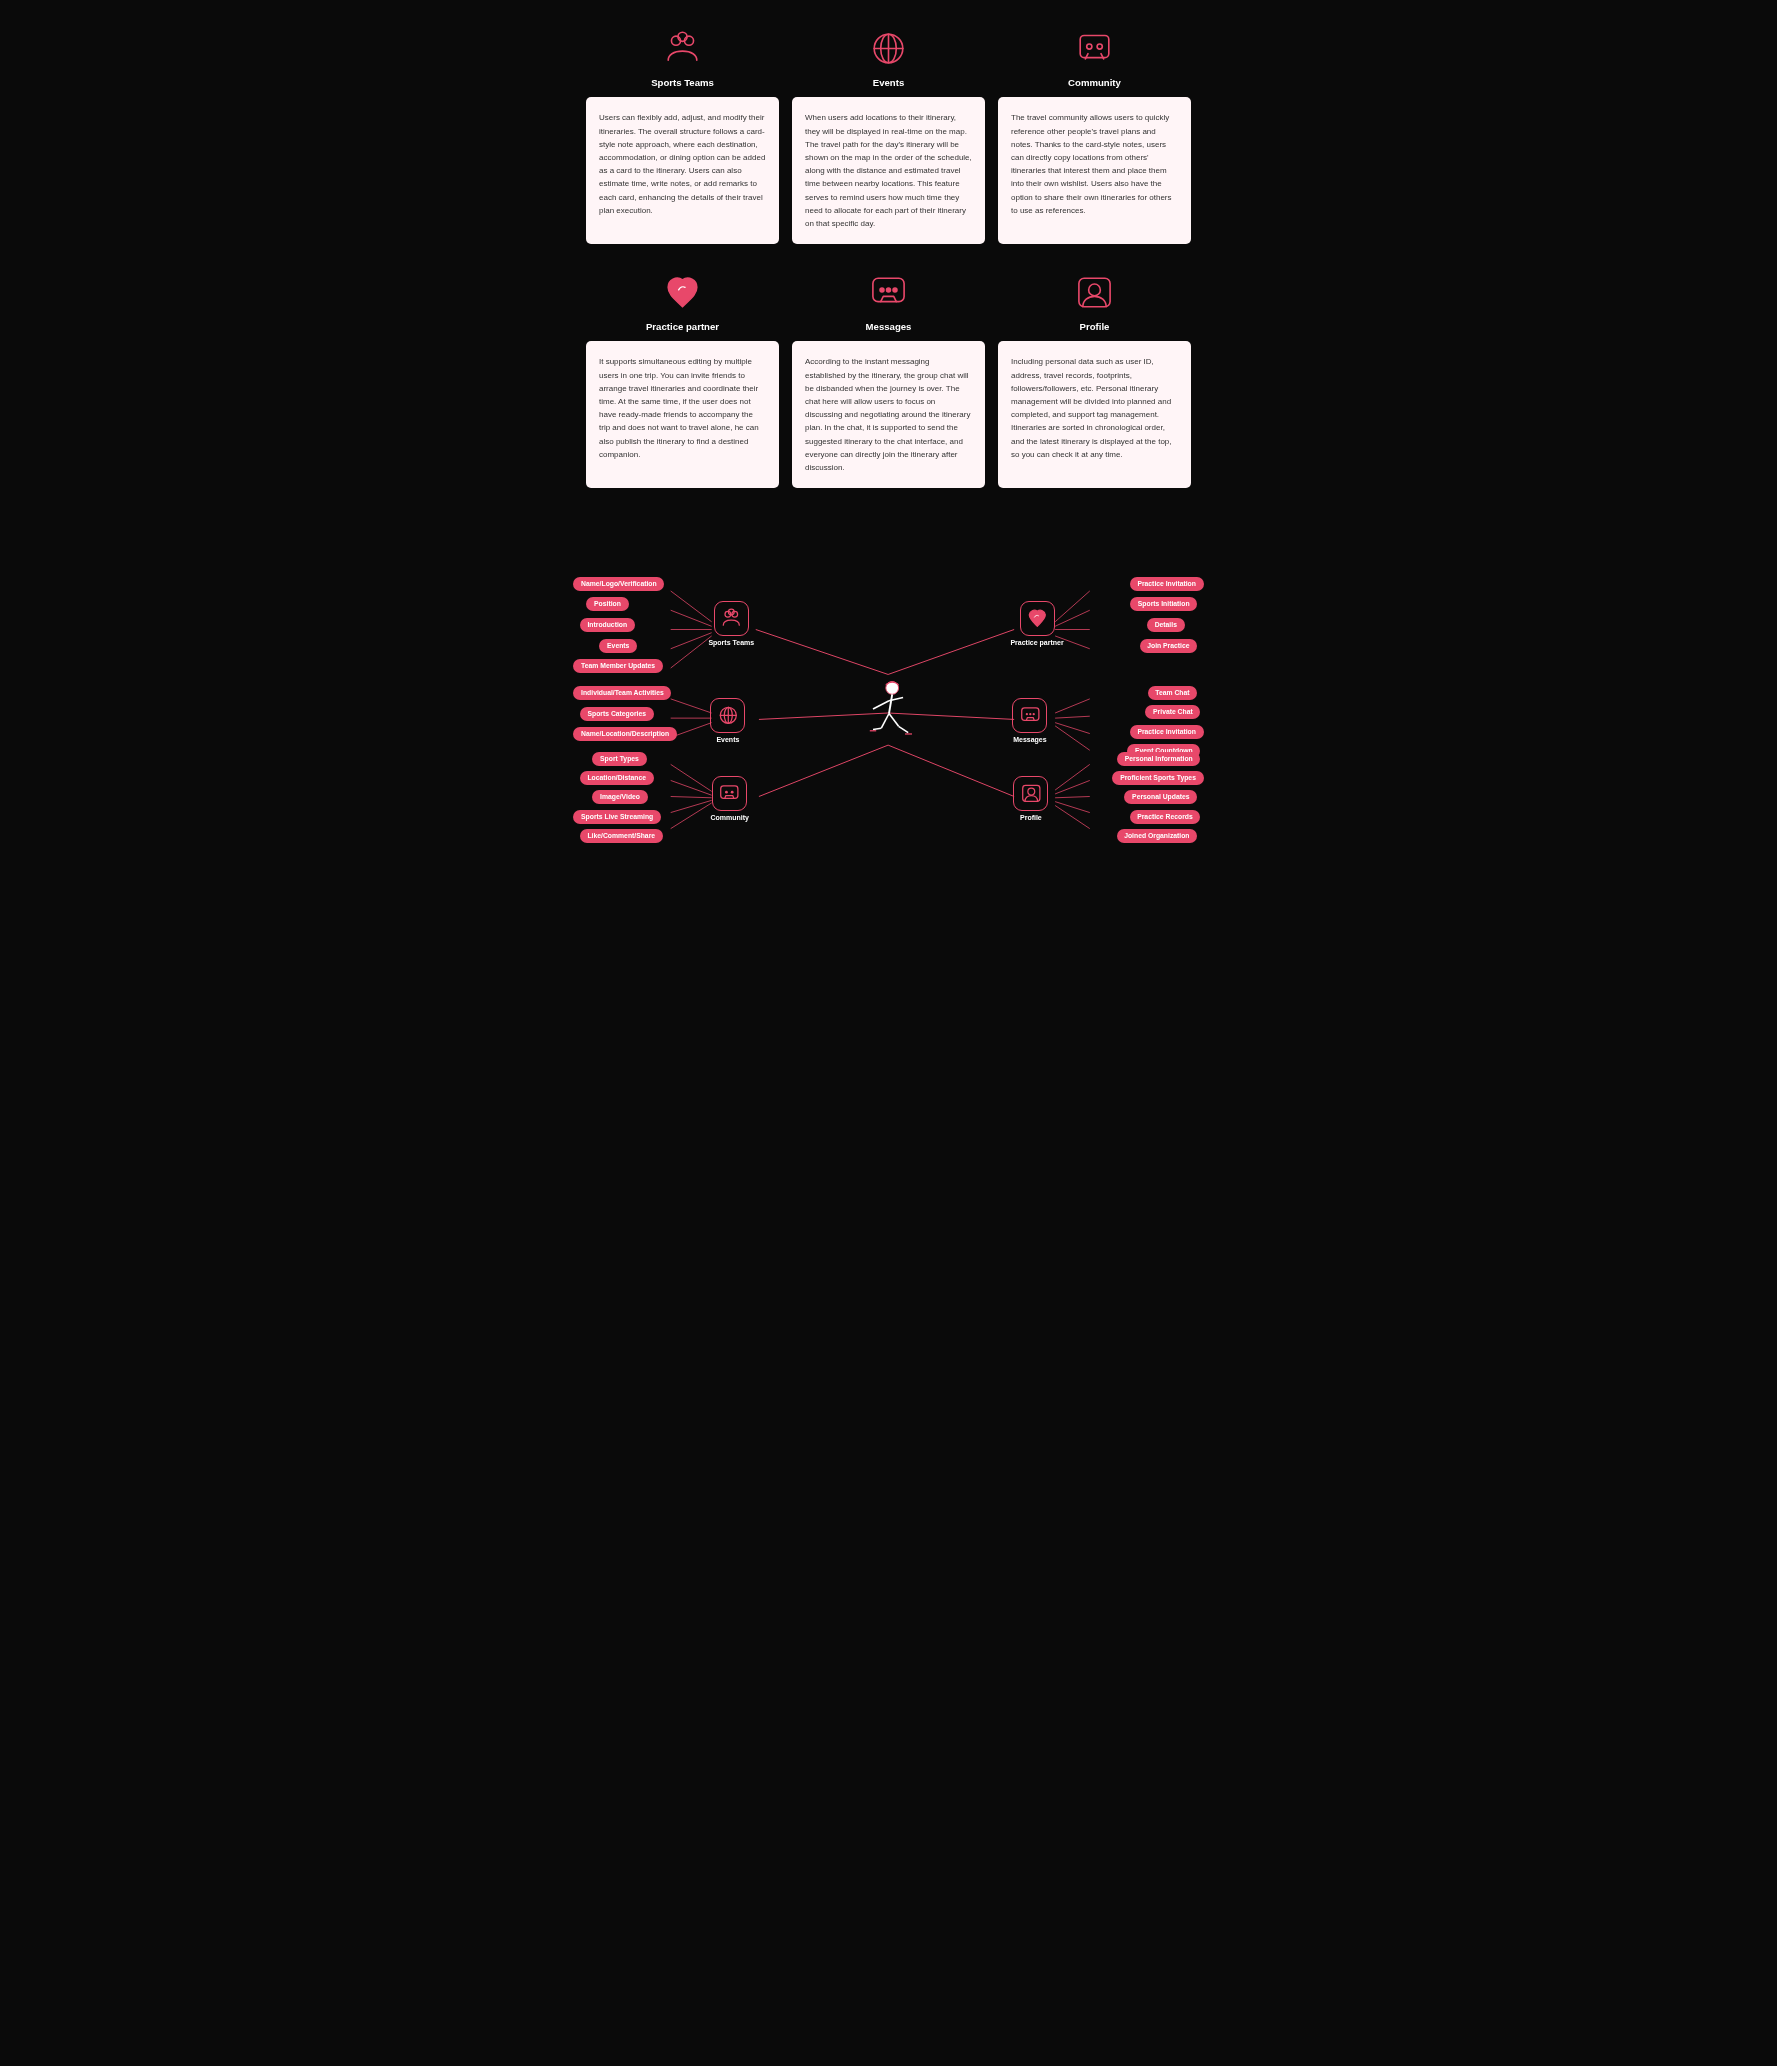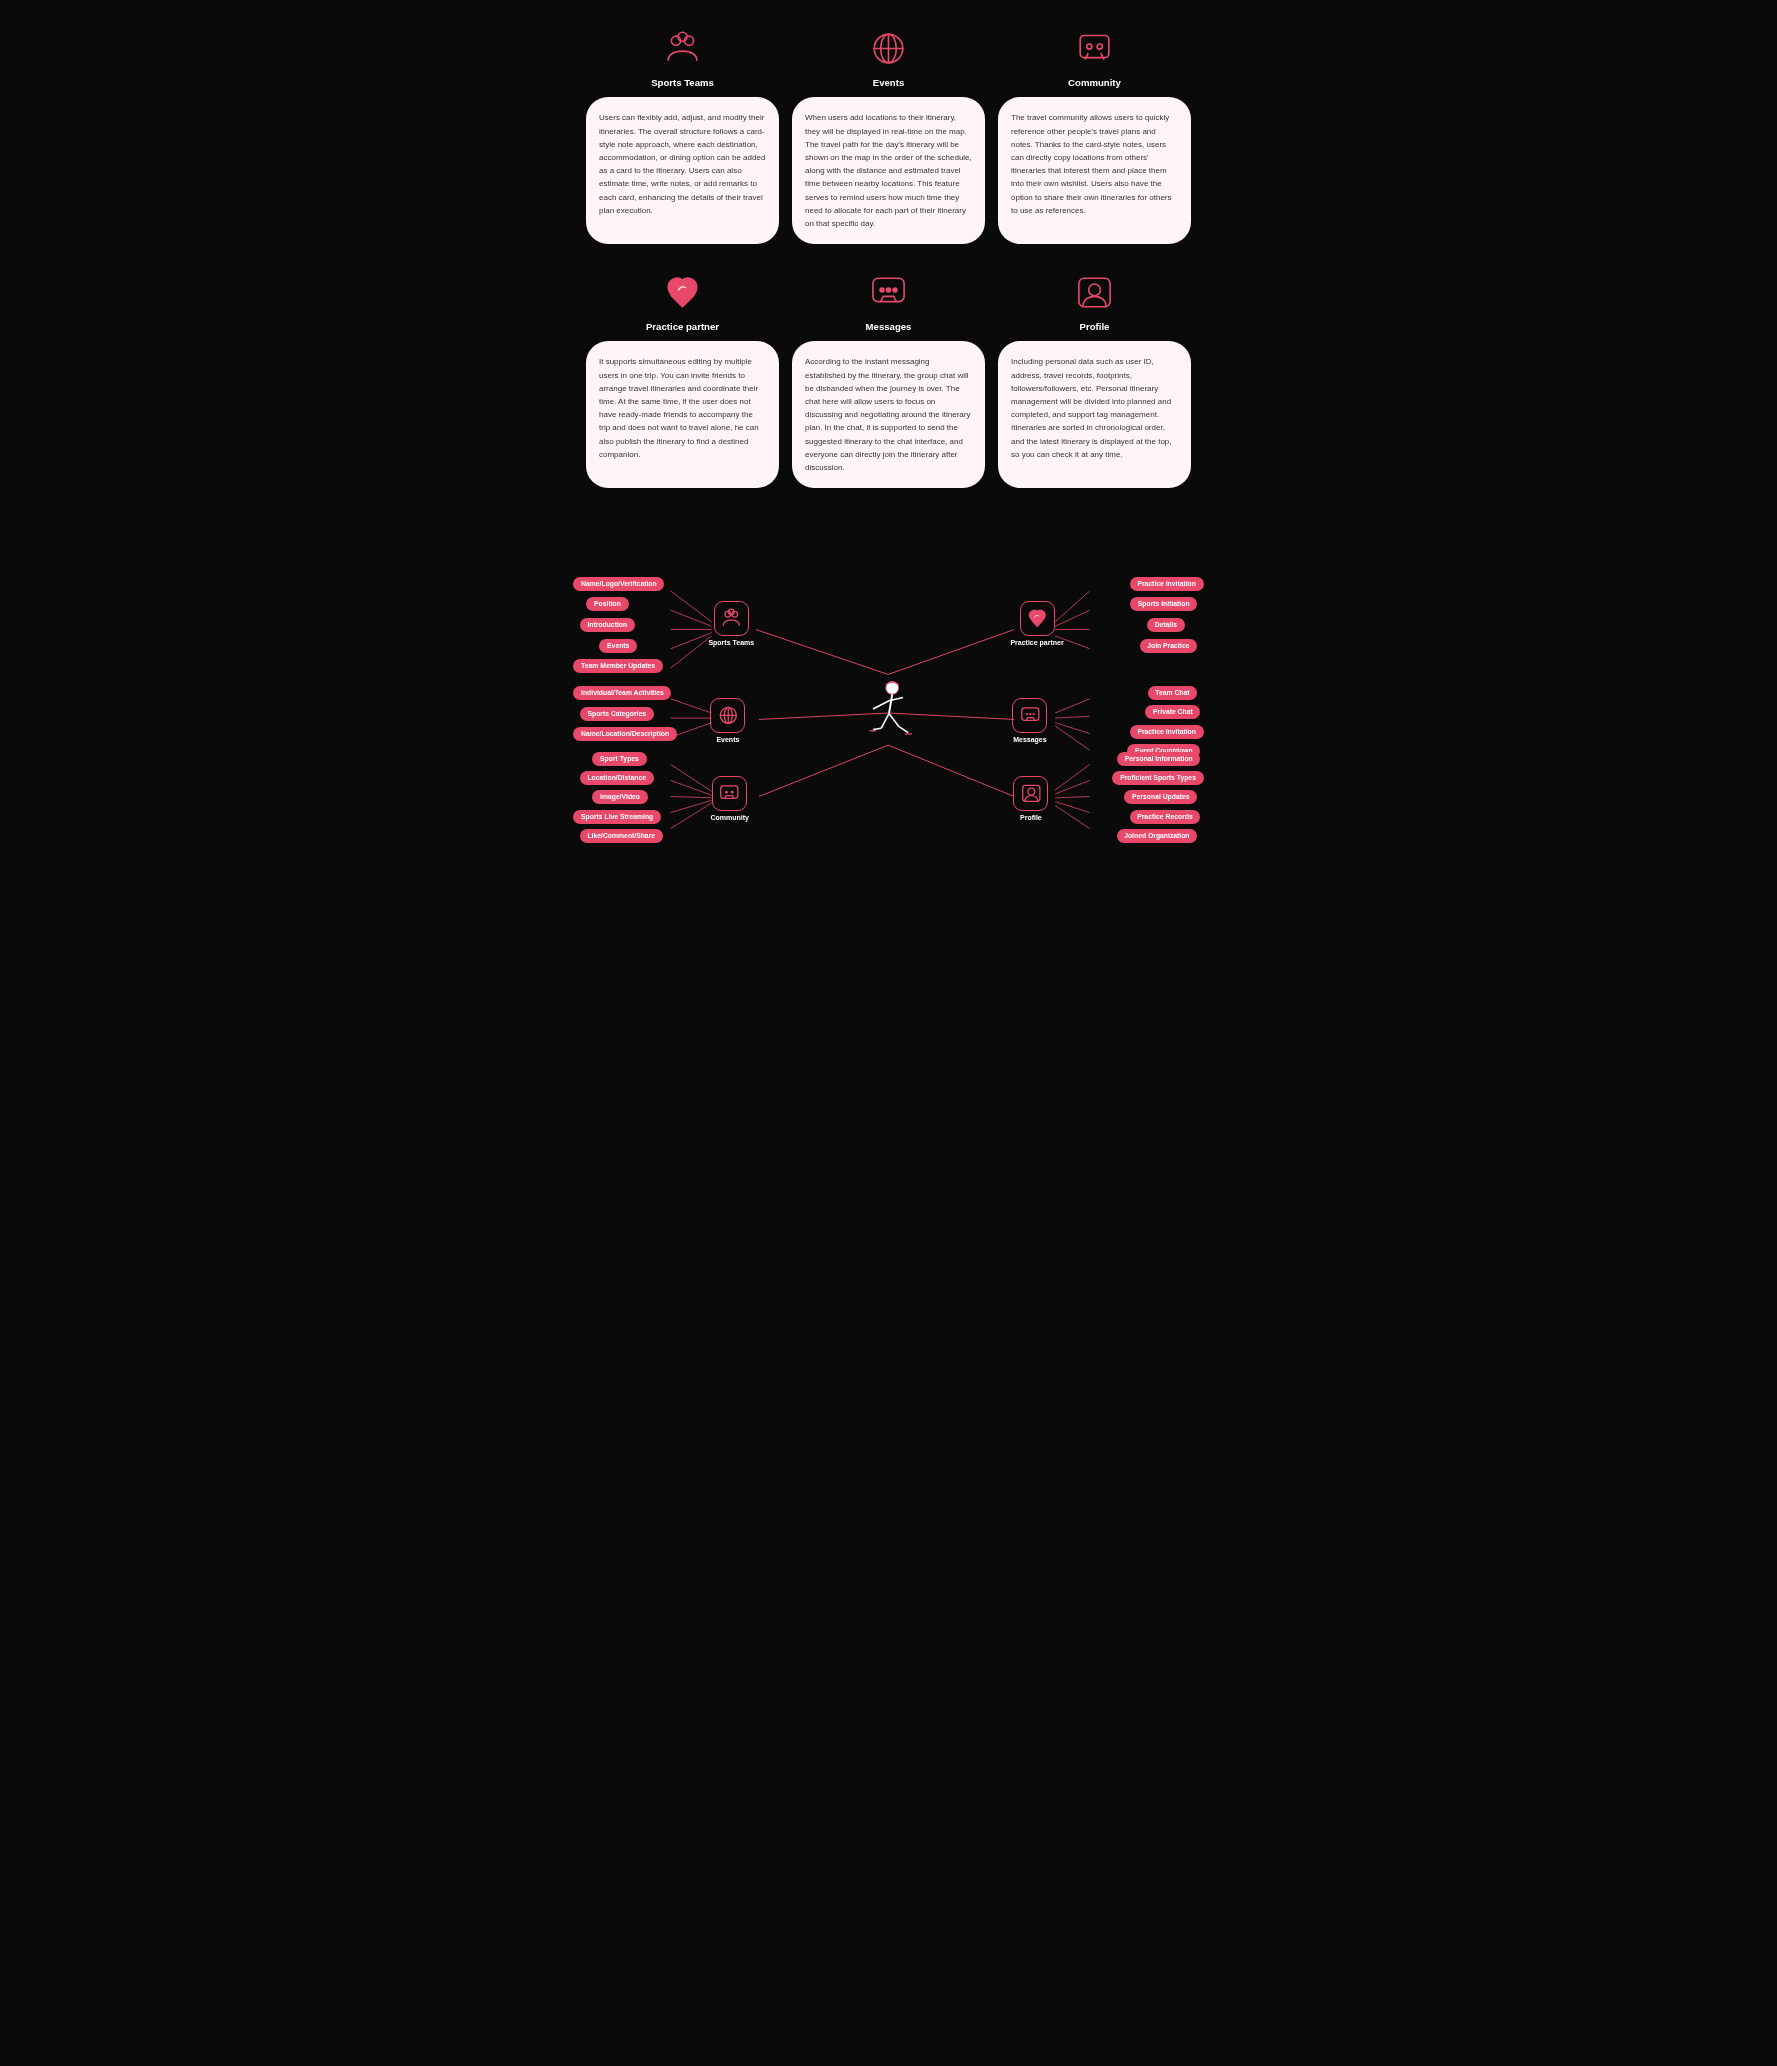--- a/index.html
+++ b/index.html
@@ -51,21 +51,21 @@
     .feature-title {
       color: #fff;
       font-size: 9.6px;
       font-weight: 600;
       margin-bottom: 9px;
       text-align: center;
     }
 
     .feature-card {
       background: #fff5f7;
-      border-radius: 22px;
+      border-radius: 5px;
       padding: 14px 13px;
       width: 100%;
       flex: 1;
     }
 
     .feature-card p {
       color: #333;
       font-size: 8px;
       line-height: 1.65;
     }

